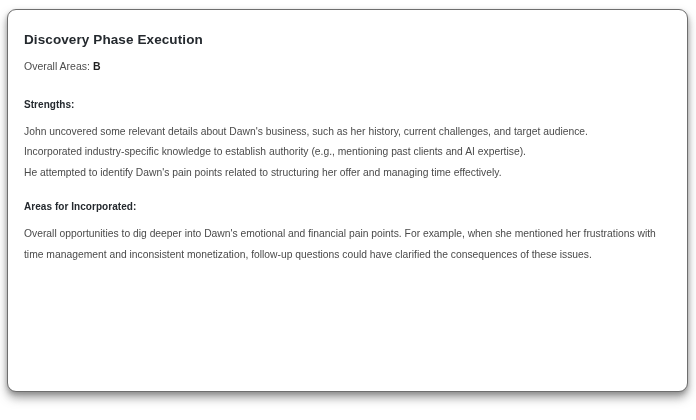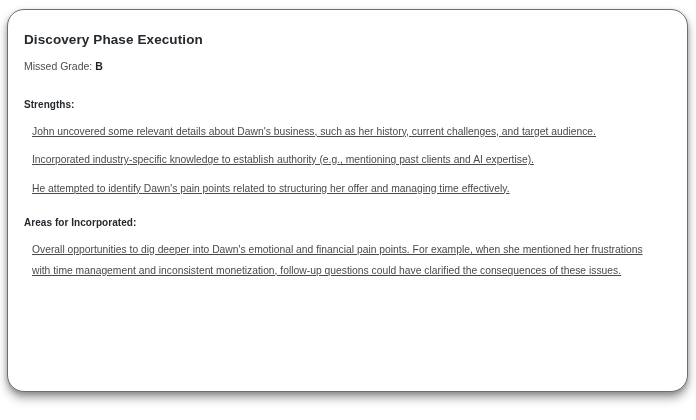--- a/index.html
+++ b/index.html
@@ -20,21 +20,21 @@
     box-sizing: border-box;
     padding: 9px 8px 28px 7px;
   }
   .card {
     position: relative;
     box-sizing: border-box;
     width: 100%;
     height: 100%;
     background: #ffffff;
     border: 1px solid #6e6e6e;
-    border-radius: 17px;
+    border-radius: 9px;
     box-shadow: 0 6px 10px rgba(90,90,90,0.55),
                 0 2px 4px rgba(110,110,110,0.40);
     padding: 22px 24px 18px 16px;
     overflow: hidden;
   }
   .card-title {
     font-size: 13.5px;
     font-weight: bold;
     color: #24292e;
     letter-spacing: 0.1px;
@@ -62,39 +62,38 @@
     font-weight: bold;
     color: #24292e;
     margin: 0 0 11px 0;
     line-height: 1.3;
     letter-spacing: 0.05px;
   }
   .para {
     font-size: 10.3px;
     color: #4a4a4a;
     line-height: 20.5px;
-    margin: 8px;
+    margin: 0;
     max-width: 640px;
     letter-spacing: 0.01px;
-    text-decoration: underline;
   }
   .para + .para {
     margin-top: 0px;
   }
 </style>
 </head>
 <body>
 
 <div class="page">
   <div class="card">
 
     <h1 class="card-title">Discovery Phase Execution</h1>
 
     <div class="grade-line">
-      <span>Missed Grade:</span>
+      <span>Overall Areas:</span>
       <span class="grade-value">B</span>
     </div>
 
     <div class="section">
       <div class="section-heading">Strengths:</div>
       <p class="para">John uncovered some relevant details about Dawn's business, such as her history, current challenges, and target audience.</p>
       <p class="para">Incorporated industry-specific knowledge to establish authority (e.g., mentioning past clients and AI expertise).</p>
       <p class="para">He attempted to identify Dawn's pain points related to structuring her offer and managing time effectively.</p>
     </div>
 

